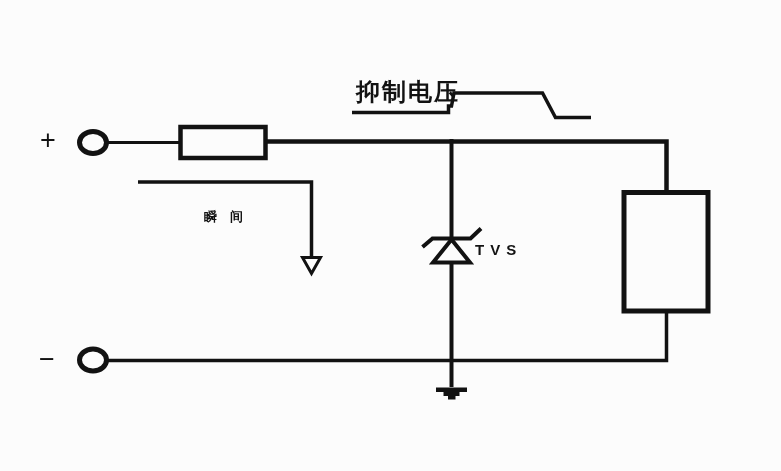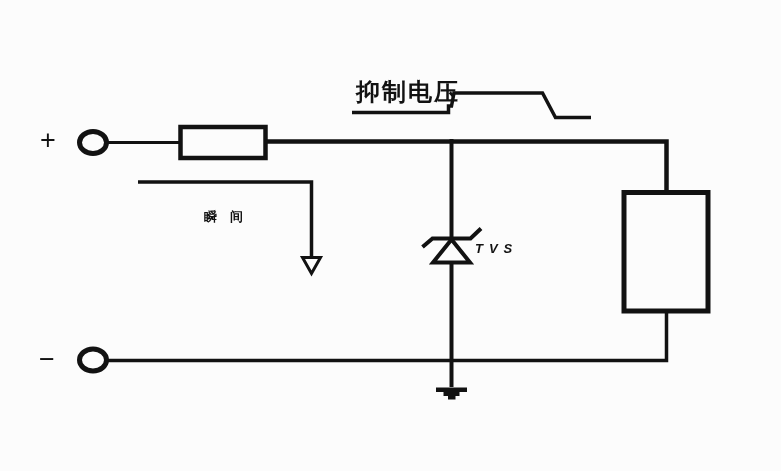--- a/index.html
+++ b/index.html
@@ -17,21 +17,21 @@
   .solid  { fill: var(--stroke, #121212); stroke: none; }
   .label {
     position: absolute;
     color: var(--stroke, #121212);
     font-weight: bold;
     white-space: nowrap;
     user-select: none;
   }
   .lbl-suppression { left: 356px; top: 76px;  font-size: 24px; letter-spacing: 2px; }
   .lbl-transient   { left: 176px; top: 203px; font-size: 13px; letter-spacing: 13px; line-height: 28px; margin-left: 28px; }
-  .lbl-tvs         { left: 475px; top: 241px; font-size: 13px; letter-spacing: 6px; font-style: italic; }
+  .lbl-tvs         { left: 475px; top: 241px; font-size: 15px; letter-spacing: 6px; }
   .lbl-plus        { left: 40px;  top: 125px; font-size: 27px; font-weight: 400; line-height: 30px; }
   .lbl-minus       { left: 39px;  top: 344px; font-size: 27px; font-weight: 400; line-height: 30px; }
 </style>
 </head>
 <body>
 
 <div class="stage">
 
   <svg width="781" height="471" viewBox="0 0 781 471">
 

